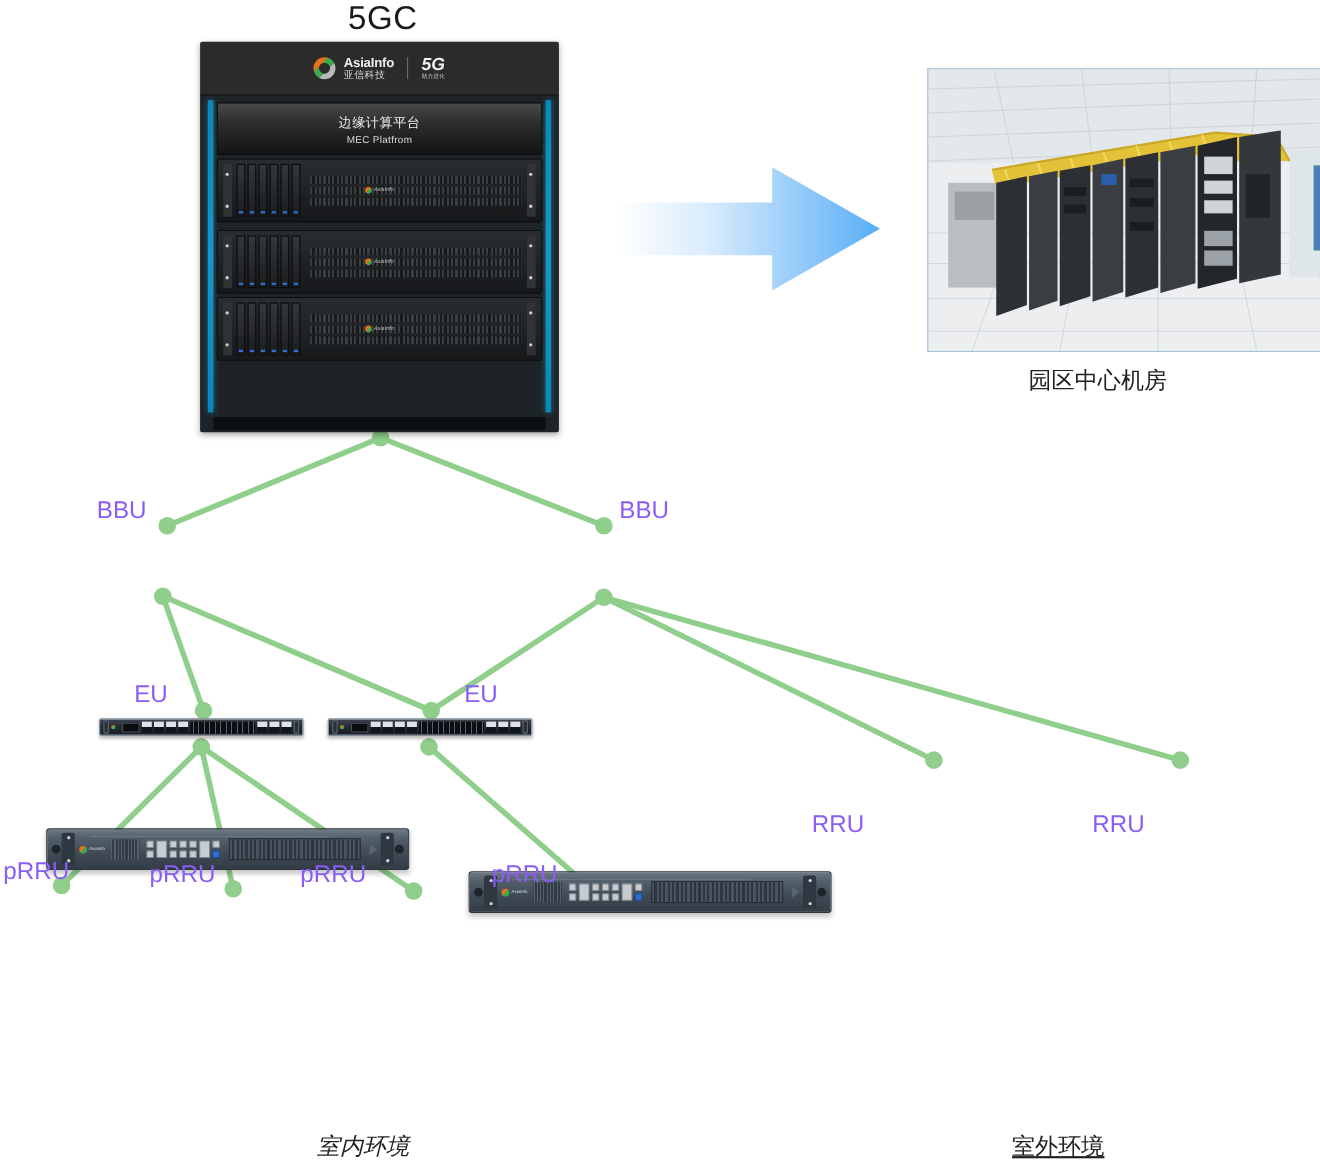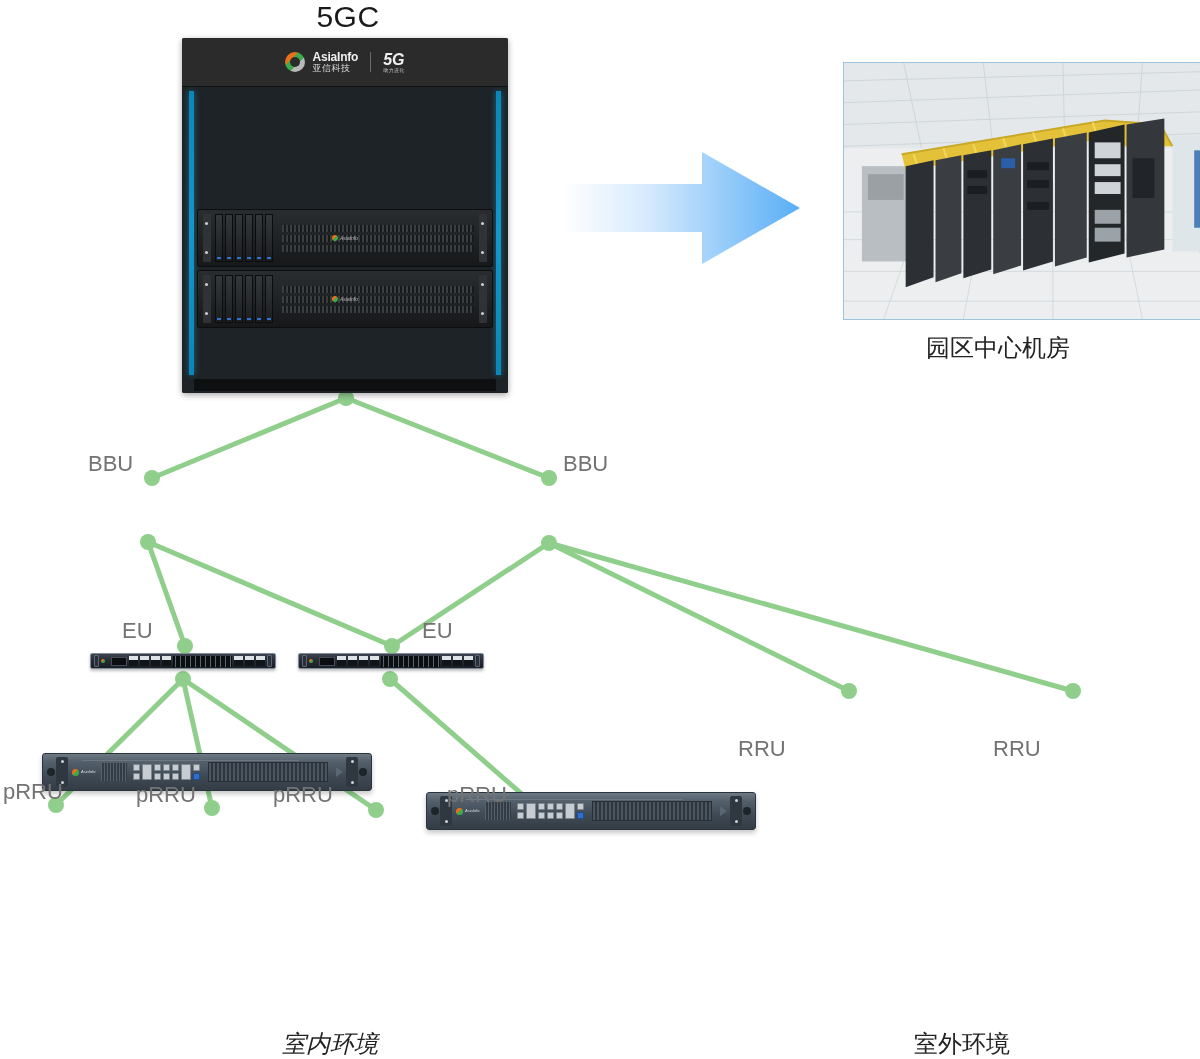--- a/index.html
+++ b/index.html
@@ -13,24 +13,24 @@
 
   .abs { position: absolute; }
 
   
   .title-5gc {
     left: 283px; top: 0px; width: 130px;
     font-size: 30px; color: #1a1a1a; text-align: center;
     letter-spacing: .5px;
   }
   .node-label {
-    font-size: 22px; color: #737373; white-space: nowrap;
+    font-size: 22px; color: #8b5cf6; white-space: nowrap;
   }
   .caption {
-    font-size: 24px; color: #222; text-align: center; white-space: nowrap;
+    font-size: 21px; color: #222; text-align: center; white-space: nowrap;
   }
 
   
   #links { position: absolute; left: 0; top: 0; width: 1200px; height: 1059px; }
 
   
   .rack {
     left: 182px; top: 38px; width: 326px; height: 355px;
     background: linear-gradient(180deg,#3a3a3a 0%,#2e2e2e 3%,#262626 100%);
     border-radius: 2px;
@@ -232,20 +232,47 @@
           <span class="logo-5g-big">5G</span>
           <span class="logo-5g-sm">助力进化</span>
         </span>
       </div>
     </div>
 
     <div class="rack-body">
       <div class="rail-l"></div>
       <div class="rail-r"></div>
 
+      <div class="bay" style="top:6px;">
+        <div class="bay-banner">
+          <span class="bay-cn">边缘计算平台</span>
+          <span class="bay-en">MEC Platfrom</span>
+        </div>
+        <div class="server">
+          <span class="srv-ear"></span>
+          <span class="srv-drives">
+            <i class="drive"></i>
+              <i class="drive"></i>
+              <i class="drive"></i>
+            <i class="drive"></i>
+              <i class="drive"></i>
+              <i class="drive"></i>
+          </span>
+          <span class="srv-mid">
+              <i class="vent"></i>
+              <i class="vent"></i>
+              <i class="vent"></i>
+            </span>
+          <span class="srv-badge">
+              <i class="dot"></i>
+              <i class="txt">AsiaInfo</i>
+            </span>
+          <span class="srv-ear"></span>
+        </div>
+      </div>
 
       <div class="bay" style="top:119px;">
         <div class="server">
           <span class="srv-ear"></span>
           <span class="srv-drives">
             <i class="drive"></i>
               <i class="drive"></i>
               <i class="drive"></i>
             <i class="drive"></i>
               <i class="drive"></i>
@@ -502,15 +529,15 @@
   <div class="abs node-label" style="left:273px; top:782px;">pRRU</div>
 
   <div class="abs node-label" style="left:447px; top:782px;">pRRU</div>
 
   <div class="abs node-label" style="left:738px; top:736px;">RRU</div>
 
   <div class="abs node-label" style="left:993px; top:736px;">RRU</div>
 
   <div class="abs caption" style="left:190px; top:1028px; width:280px;font-style:italic;">室内环境</div>
 
-  <div class="abs caption" style="left:822px; top:1028px; width:280px;">室外环境</div>
+  <div class="abs caption" style="left:822px; top:1028px; width:280px;text-decoration:underline;">室外环境</div>
 
 </div>
 
 </body></html>

